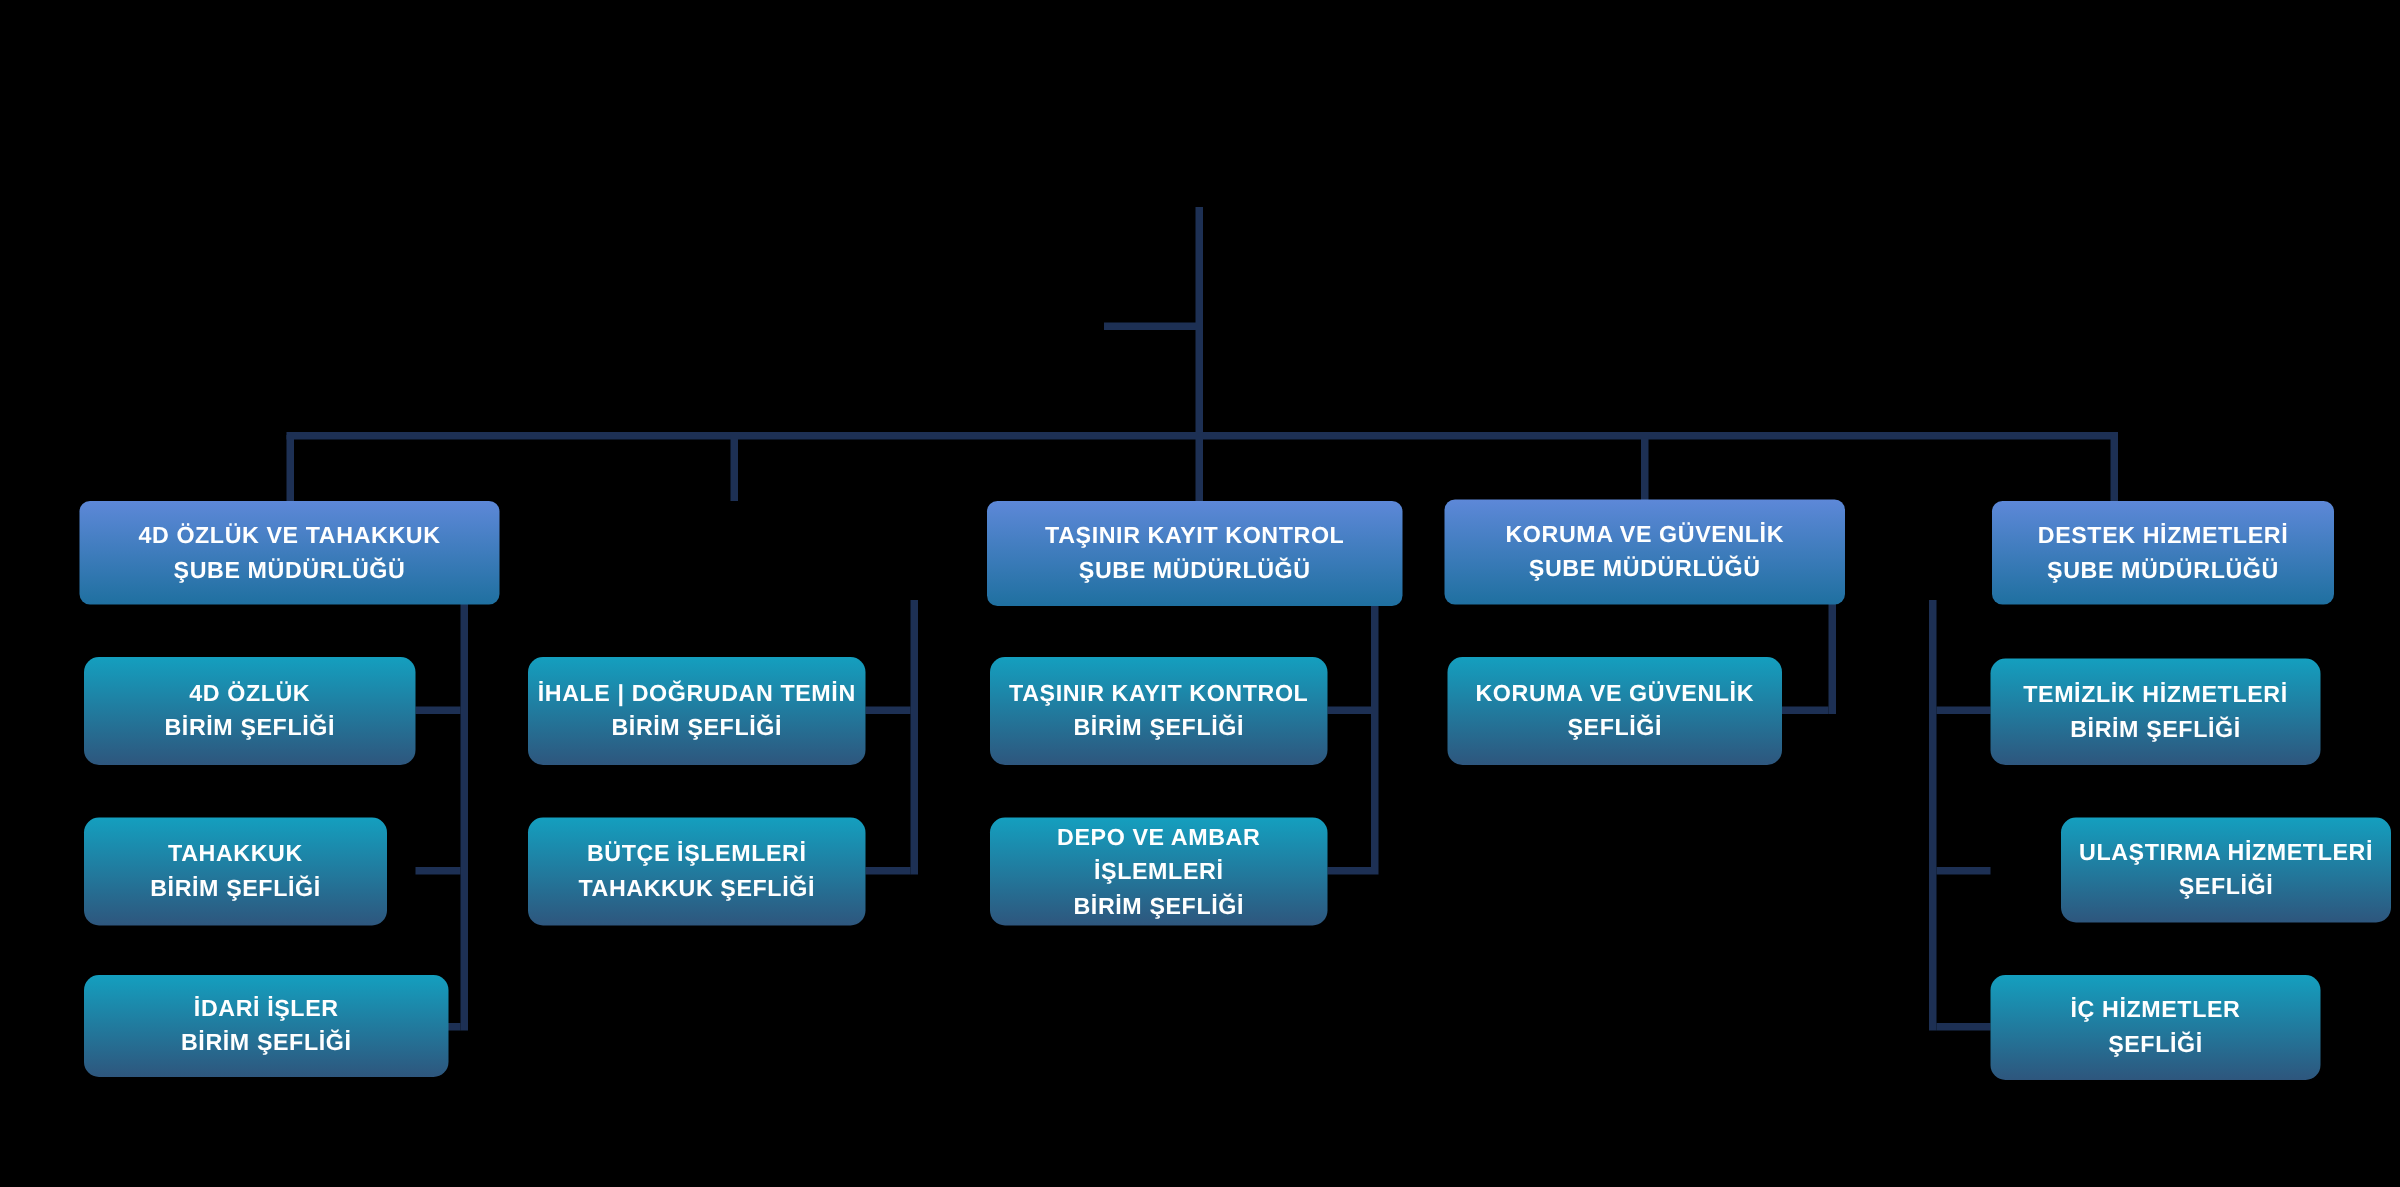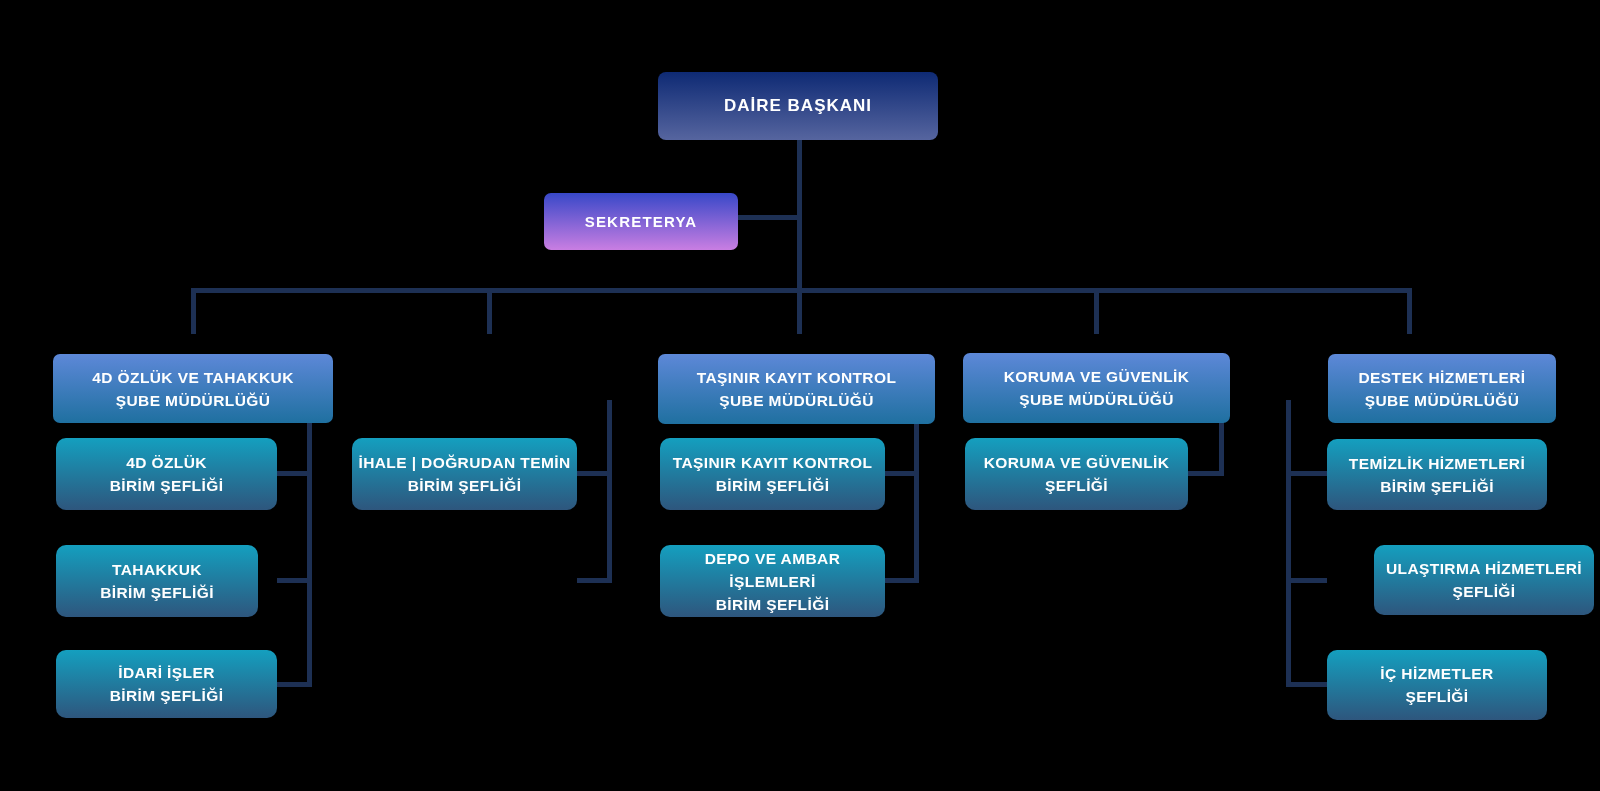--- a/index.html
+++ b/index.html
@@ -16,21 +16,21 @@
   .node-daire{
     background:linear-gradient(180deg,#0e2a74 0%,#56659f 100%);
     border-radius:8px;font-size:17px;letter-spacing:1px;
   }
   .node-sek{
     background:linear-gradient(180deg,#3848c8 0%,#c97ee2 100%);
     border-radius:7px;font-size:15px;letter-spacing:1.2px;
   }
   .node-branch{
     background:linear-gradient(180deg,#5d88d8 0%,#1f70a0 100%);
-    border-radius:7px;font-size:15.5px;line-height:23px;letter-spacing:.4px;margin-top:20px;
+    border-radius:7px;font-size:15.5px;line-height:23px;letter-spacing:.4px;
   }
   .node-child{
     background:linear-gradient(180deg,#149fbf 0%,#2e567d 100%);
     border-radius:10px;font-size:15.5px;line-height:23px;letter-spacing:.4px;
   }
 </style>
 </head>
 <body>
 
 <div id="canvas">
@@ -57,27 +57,21 @@
   <div class="line" style="left:885px;top:578px;width:29px;height:5px"></div>
 
   <div class="line" style="left:1219px;top:400px;width:5px;height:76px"></div>
   <div class="line" style="left:1188px;top:471px;width:31px;height:5px"></div>
 
   <div class="line" style="left:1286px;top:400px;width:5px;height:287px"></div>
   <div class="line" style="left:1291px;top:471px;width:36px;height:5px"></div>
   <div class="line" style="left:1291px;top:578px;width:36px;height:5px"></div>
   <div class="line" style="left:1291px;top:682px;width:36px;height:5px"></div>
 
-  <div class="node node-daire" style="left:658px;top:72px;width:280px;height:68px">
-    <span>DAİRE BAŞKANI</span>
-  </div>
 
-  <div class="node node-sek" style="left:544px;top:193px;width:194px;height:57px">
-    <span>SEKRETERYA</span>
-  </div>
 
   <div class="node node-branch" style="left:53px;top:334px;width:280px;height:69px">
     <span>4D ÖZLÜK VE TAHAKKUK
 ŞUBE MÜDÜRLÜĞÜ</span>
   </div>
   <div class="node node-branch" style="left:658px;top:334px;width:277px;height:70px">
     <span>TAŞINIR KAYIT KONTROL
 ŞUBE MÜDÜRLÜĞÜ</span>
   </div>
   <div class="node node-branch" style="left:963px;top:333px;width:267px;height:70px">
@@ -90,28 +84,32 @@
   </div>
 
   <div class="node node-child" style="left:56px;top:438px;width:221px;height:72px">
     <span>4D ÖZLÜK
 BİRİM ŞEFLİĞİ</span>
   </div>
   <div class="node node-child" style="left:56px;top:545px;width:202px;height:72px">
     <span>TAHAKKUK
 BİRİM ŞEFLİĞİ</span>
   </div>
-  <div class="node node-child" style="left:56px;top:650px;width:221px;height:68px">
+  <div class="node node-child" style="left:56px;top:650px;width:243px;height:68px">
     <span>İDARİ İŞLER
 BİRİM ŞEFLİĞİ</span>
   </div>
 
   <div class="node node-child" style="left:352px;top:438px;width:225px;height:72px">
     <span>İHALE | DOĞRUDAN TEMİN
 BİRİM ŞEFLİĞİ</span>
+  </div>
+  <div class="node node-child" style="left:352px;top:545px;width:225px;height:72px">
+    <span>BÜTÇE İŞLEMLERİ
+TAHAKKUK ŞEFLİĞİ</span>
   </div>
 
   <div class="node node-child" style="left:660px;top:438px;width:225px;height:72px">
     <span>TAŞINIR KAYIT KONTROL
 BİRİM ŞEFLİĞİ</span>
   </div>
   <div class="node node-child" style="left:660px;top:545px;width:225px;height:72px">
     <span>DEPO VE AMBAR İŞLEMLERİ
 BİRİM ŞEFLİĞİ</span>
   </div>

